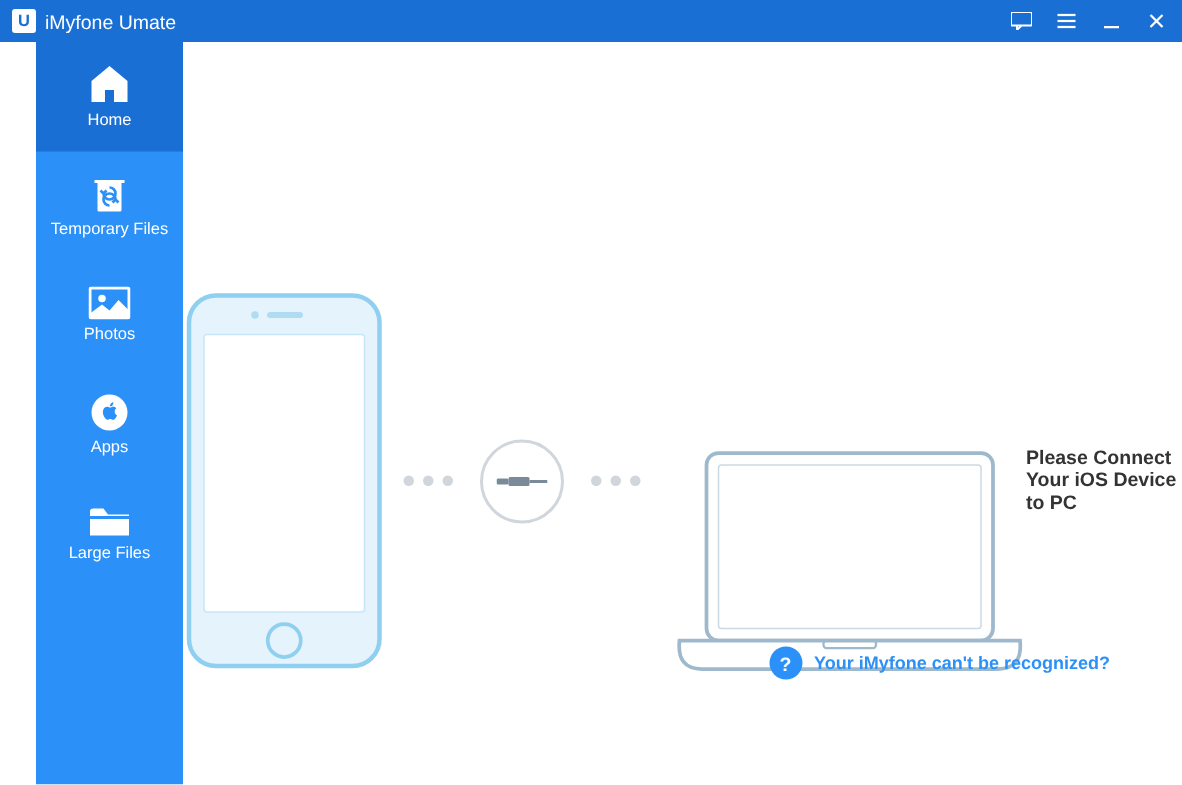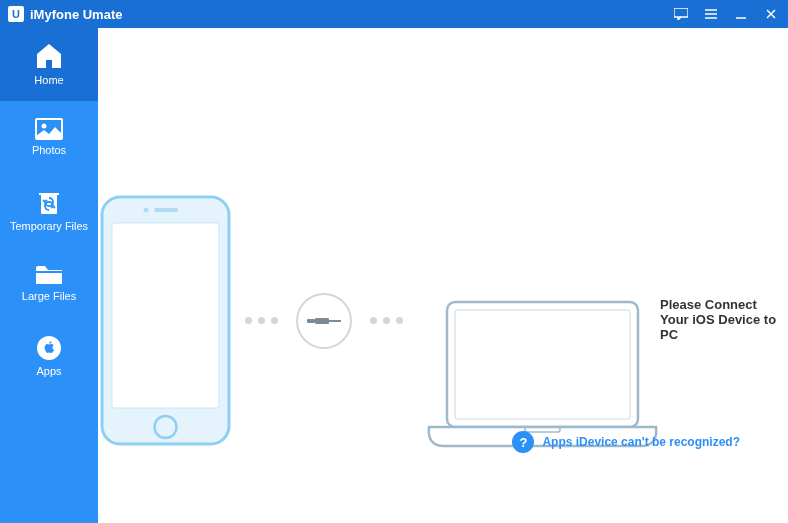--- a/index.html
+++ b/index.html
@@ -36,21 +36,21 @@
       border-radius: 2px;
       display: flex;
       align-items: center;
       justify-content: center;
       color: #1a6fd4;
       font-weight: bold;
       font-size: 11px;
     }
     .app-title {
       font-size: 13px;
-      font-weight: 700;
+      font-weight: 400;
       text-align: right;
     }
     .titlebar-right {
       margin-left: auto;
       display: flex;
       gap: 12px;
       align-items: center;
     }
     .titlebar-btn {
       color: #fff;
@@ -58,20 +58,21 @@
       display: flex;
       align-items: center;
       justify-content: center;
       width: 18px;
       height: 18px;
     }
     .body {
       flex: 1;
       display: flex;
       min-height: 0;
+      padding-left: 24px;
     }
     .sidebar {
       width: 98px;
       background: #2b90f7;
       display: flex;
       flex-direction: column;
       padding: 0;
     }
     .sidebar-item {
       display: flex;
@@ -225,59 +226,59 @@
           <svg width="30" height="28" viewBox="0 0 30 28">
               <path d="M15 2 L27 12 L27 26 L18 26 L18 18 L12 18 L12 26 L3 26 L3 12 Z" fill="#fff"></path>
             </svg>
         </div>
         <div class="sidebar-label">Home</div>
       </div>
 
 
       <div class="sidebar-item">
         <div class="sidebar-icon">
-          <svg width="28" height="22" viewBox="0 0 28 22">
-              <rect x="1" y="1" width="26" height="20" rx="1" fill="none" stroke="#fff" stroke-width="2"></rect>
-              <circle cx="9" cy="8" r="2.5" fill="#fff"></circle>
-              <path d="M1 18 L9 12 L14 16 L20 9 L27 16 L27 21 L1 21 Z" fill="#fff"></path>
-            </svg>
-        </div>
-        <div class="sidebar-label">Photos</div>
-      </div>
-
-      <div class="sidebar-item">
-        <div class="sidebar-icon">
           <svg width="24" height="28" viewBox="0 0 24 28">
               <rect x="4" y="6" width="16" height="20" rx="1" fill="#fff"></rect>
               <line x1="2" y1="6" x2="22" y2="6" stroke="#fff" stroke-width="2"></line>
               <path d="M12 10 A4 4 0 1 1 8 14 M8 14 L6 12 M8 14 L10 12" fill="none" stroke="#2b90f7" stroke-width="1.8"></path>
               <path d="M12 22 A4 4 0 1 1 16 18 M16 18 L18 20 M16 18 L14 20" fill="none" stroke="#2b90f7" stroke-width="1.8"></path>
             </svg>
         </div>
         <div class="sidebar-label">Temporary Files</div>
       </div>
 
       <div class="sidebar-item">
         <div class="sidebar-icon">
           <svg width="28" height="22" viewBox="0 0 28 22">
-              <path d="M1 4 L1 20 L27 20 L27 6 L13 6 L10 2 L3 2 Q1 2 1 4 Z" fill="#fff"></path>
-              <rect x="1" y="7" width="26" height="2" fill="#2b90f7"></rect>
-            </svg>
-        </div>
-        <div class="sidebar-label">Large Files</div>
+              <rect x="1" y="1" width="26" height="20" rx="1" fill="none" stroke="#fff" stroke-width="2"></rect>
+              <circle cx="9" cy="8" r="2.5" fill="#fff"></circle>
+              <path d="M1 18 L9 12 L14 16 L20 9 L27 16 L27 21 L1 21 Z" fill="#fff"></path>
+            </svg>
+        </div>
+        <div class="sidebar-label">Photos</div>
       </div>
 
       <div class="sidebar-item">
         <div class="sidebar-icon">
           <svg width="26" height="26" viewBox="0 0 26 26">
               <circle cx="13" cy="13" r="12" fill="#fff"></circle>
               <path d="M16.5 12.2c-.1-1.3 1.1-2 1.1-2-.7-1-1.7-1.1-2-1.1-.9-.1-1.7.5-2.2.5-.4 0-1.1-.5-1.9-.5-1 0-1.9.6-2.4 1.5-1 1.8-.3 4.4.7 5.8.5.7 1.1 1.5 1.8 1.5.7 0 1-.5 1.9-.5.9 0 1.1.5 1.9.5.8 0 1.3-.7 1.8-1.4.6-.8.8-1.6.8-1.6-1.7-.7-1.5-2.7-1.5-2.7zm-1.5-4.1c.4-.5.7-1.2.6-1.9-.6 0-1.3.4-1.7.9-.4.4-.7 1.1-.6 1.8.7 0 1.3-.3 1.7-.8z" fill="#2b90f7"></path>
             </svg>
         </div>
         <div class="sidebar-label">Apps</div>
+      </div>
+
+      <div class="sidebar-item">
+        <div class="sidebar-icon">
+          <svg width="28" height="22" viewBox="0 0 28 22">
+              <path d="M1 4 L1 20 L27 20 L27 6 L13 6 L10 2 L3 2 Q1 2 1 4 Z" fill="#fff"></path>
+              <rect x="1" y="7" width="26" height="2" fill="#2b90f7"></rect>
+            </svg>
+        </div>
+        <div class="sidebar-label">Large Files</div>
       </div>
 
     </div>
 
     <div class="main">
       <div class="devices">
 
         <div class="phone">
           <svg width="135" height="255" viewBox="0 0 135 255">
             <rect x="4" y="4" width="127" height="247" rx="18" fill="#e4f3fc" stroke="#8fd0f0" stroke-width="3"></rect>
@@ -316,17 +317,17 @@
             <rect x="100" y="129" width="35" height="5" rx="2" fill="none" stroke="#9fb9cc" stroke-width="1.5"></rect>
           </svg>
         </div>
 
       </div>
 
       <div class="connect-msg">Please Connect Your iOS Device to PC</div>
 
       <div class="help-row">
         <div class="help-icon">?</div>
-        <div class="help-link">Apps iDevice can't be recognized?</div>
+        <div class="help-link">Your iMyfone can't be recognized?</div>
       </div>
     </div>
   </div>
 </div>
 
 </body></html>

